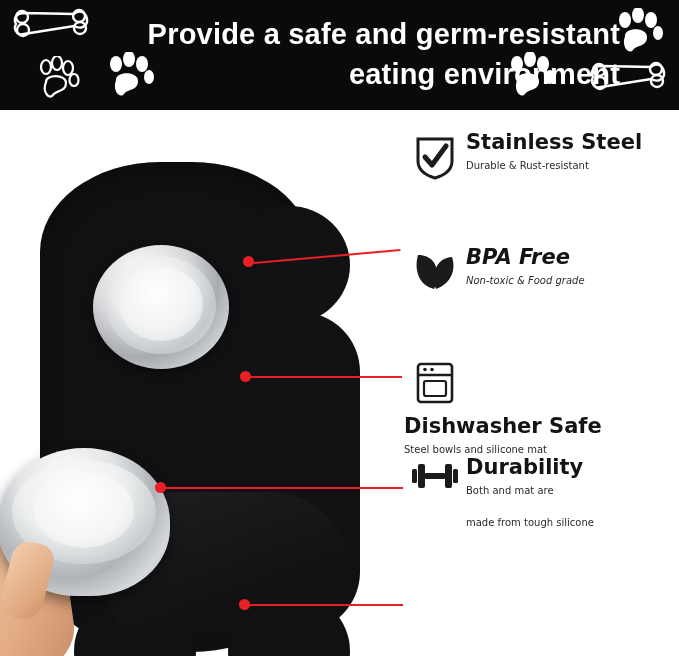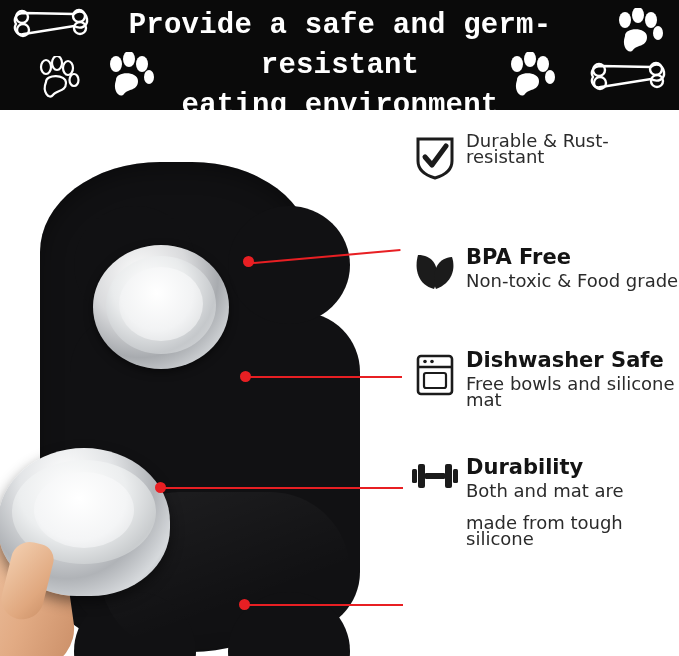--- a/index.html
+++ b/index.html
@@ -21,25 +21,25 @@
     left: 0;
     top: 0;
     width: 679px;
     height: 110px;
     background: #0a0a0a;
     overflow: hidden;
   }
   .banner-title {
     position: absolute;
     left: 60px;
-    top: 6px;
+    top: 14px;
     width: 560px;
-    text-align: center;
+    text-align: right;
     color: #ffffff;
-    font-family: Liberation Mono, monospace;
+    font-family: Liberation Sans, sans-serif;
     font-weight: bold;
     font-size: 29px;
     line-height: 40px;
     letter-spacing: 0.2px;
   }
 
   
   .deco {
     position: absolute;
     pointer-events: none;
@@ -209,28 +209,28 @@
   }
   .f-title {
     font-family: "DejaVu Sans", sans-serif;
     font-weight: bold;
     font-size: 21px;
     line-height: 25px;
     color: #141414;
   }
   .f-sub {
     font-family: "DejaVu Sans", sans-serif;
-    font-size: 18px;
+    font-size: 10px;
     line-height: 16px;
     color: #2b2b2b;
     margin-top: 3px;
   }
   .f1 { top: 20px; }
-  .f2 { top: 135px; }
-  .f3 { top: 238px; }
+  .f2 { top: 135px; font-style: italic; }
+  .f3 { top: 238px; flex-direction: column; }
   .f4 { top: 345px; }
 
   
   .leader {
     position: absolute;
     height: 2px;
     background: #e81f23;
   }
   .dot {
     position: absolute;
@@ -348,20 +348,21 @@
 <div class="features">
 
   <div class="feature f1">
     <div class="f-icon">
       <svg width="46" height="46" viewBox="0 0 46 46">
         <path d="M6 5 L40 5 L40 27 C40 38 30 42 23 44 C16 42 6 38 6 27 Z" fill="none" stroke="#1b1b1b" stroke-width="3"></path>
         <path d="M13 23 L20 31 L34 12" fill="none" stroke="#1b1b1b" stroke-width="5" stroke-linecap="round" stroke-linejoin="round"></path>
       </svg>
     </div>
     <div class="f-text">
+      <div class="f-title">Stainless Steel</div>
       <div class="f-sub">Durable &amp; Rust-resistant</div>
     </div>
   </div>
 
   <div class="feature f2">
     <div class="f-icon">
       <svg width="46" height="44" viewBox="0 0 46 44">
         <path d="M22 40 C6 36 2 20 6 6 C20 6 26 16 25 28 C24 34 23 38 22 40 Z" fill="#1b1b1b"></path>
         <path d="M24 40 C40 34 44 20 40 8 C27 9 22 19 22 30 C22 35 23 38 24 40 Z" fill="#1b1b1b"></path>
       </svg>
@@ -377,21 +378,21 @@
       <svg width="44" height="46" viewBox="0 0 44 46">
         <rect x="5" y="4" width="34" height="38" rx="3" fill="none" stroke="#1b1b1b" stroke-width="2.6"></rect>
         <line x1="5" y1="15" x2="39" y2="15" stroke="#1b1b1b" stroke-width="2.6"></line>
         <circle cx="12" cy="9.5" r="1.8" fill="#1b1b1b"></circle>
         <circle cx="19" cy="9.5" r="1.8" fill="#1b1b1b"></circle>
         <rect x="11" y="21" width="22" height="15" rx="2" fill="none" stroke="#1b1b1b" stroke-width="2.2"></rect>
       </svg>
     </div>
     <div class="f-text">
       <div class="f-title">Dishwasher Safe</div>
-      <div class="f-sub">Free bowls and silicone mat</div>
+      <div class="f-sub">Steel bowls and silicone mat</div>
     </div>
   </div>
 
   <div class="feature f4">
     <div class="f-icon">
       <svg width="50" height="34" viewBox="0 0 50 34">
         <rect x="2" y="10" width="5" height="14" rx="1.5" fill="#1b1b1b"></rect>
         <rect x="8" y="5" width="7" height="24" rx="2" fill="#1b1b1b"></rect>
         <rect x="15" y="14" width="20" height="6" rx="1" fill="#1b1b1b"></rect>
         <rect x="35" y="5" width="7" height="24" rx="2" fill="#1b1b1b"></rect>

